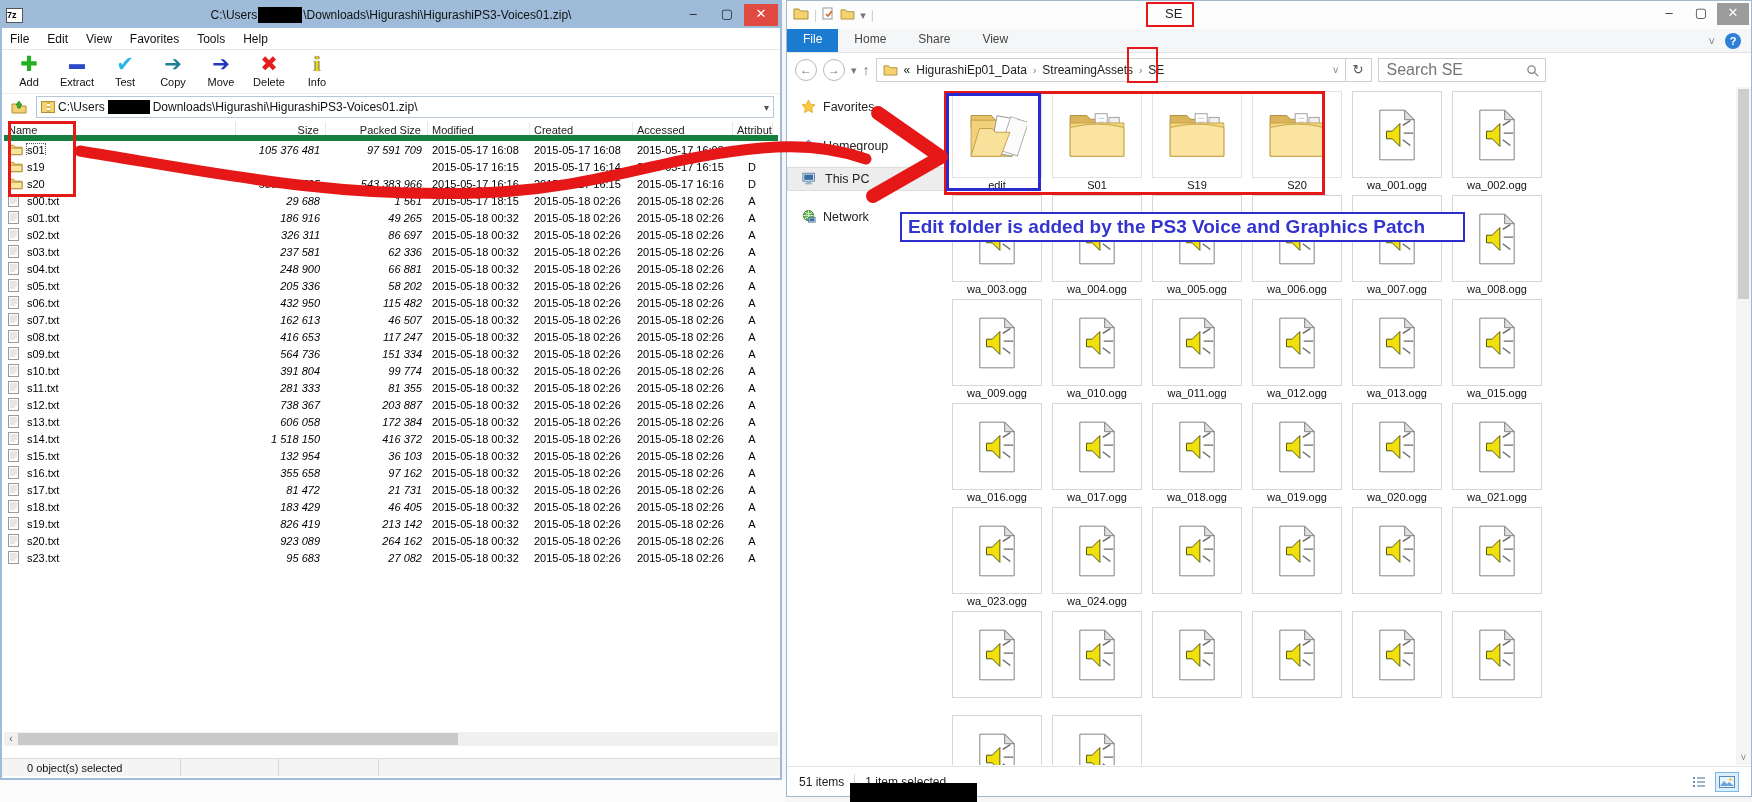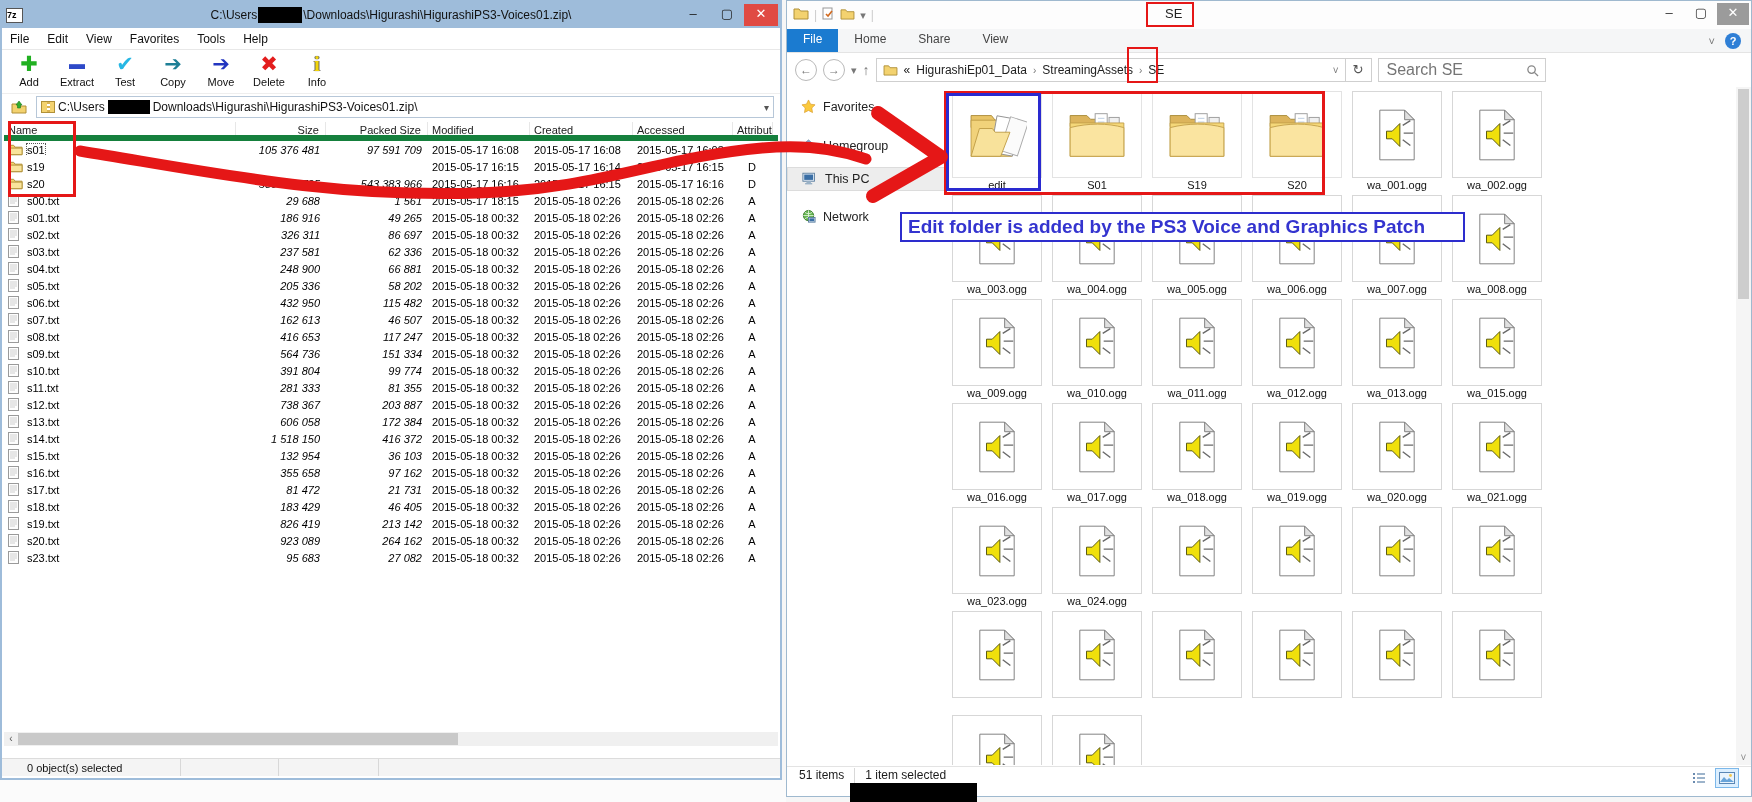--- a/index.html
+++ b/index.html
@@ -106,21 +106,21 @@
         grid-template-columns:repeat(6,100px);grid-auto-rows:104px;padding-top:4px;overflow:hidden;}
   .tile{width:100px;display:flex;flex-direction:column;align-items:center;}
   .tile-frame{width:90px;height:87px;border:1px solid #d7d7d7;background:#fff;display:flex;
         align-items:center;justify-content:center;}
   .tile-frame.foldertile{border-color:#e3e3e3;}
   .tile-label{height:14px;font-size:11px;color:#111;margin-top:1px;white-space:nowrap;}
   .e-vscroll{position:absolute;right:0;top:0;width:15px;bottom:0;background:#f5f5f5;}
   .e-vthumb{position:absolute;left:2px;right:2px;top:2px;height:210px;background:#cdcdcd;}
   .e-vchev{position:absolute;bottom:2px;left:0;right:0;text-align:center;color:#888;font-size:10px;}
   .e-status{position:absolute;left:0;bottom:0;right:0;height:30px;border-top:1px solid #e3e3e3;
-        display:flex;font-size:12px;color:#1b1b1b;padding:1px 12px;gap:10px;}
+        display:flex;align-items:center;font-size:12px;color:#1b1b1b;padding:1px 12px;gap:10px;}
   .est-sep{width:1px;height:16px;background:#d8d8d8;}
   .viewtoggles{margin-left:auto;display:flex;gap:4px;}
   .vt{width:24px;height:20px;border:1px solid transparent;display:flex;align-items:center;
         justify-content:center;}
   .vt.active{border-color:#7cb8ea;background:#dcefff;}
 
   
   .overlay{position:absolute;left:0;top:0;pointer-events:none;}
   .ann-box{position:absolute;pointer-events:none;}
   .red-b{border:3px solid #e51717;}

